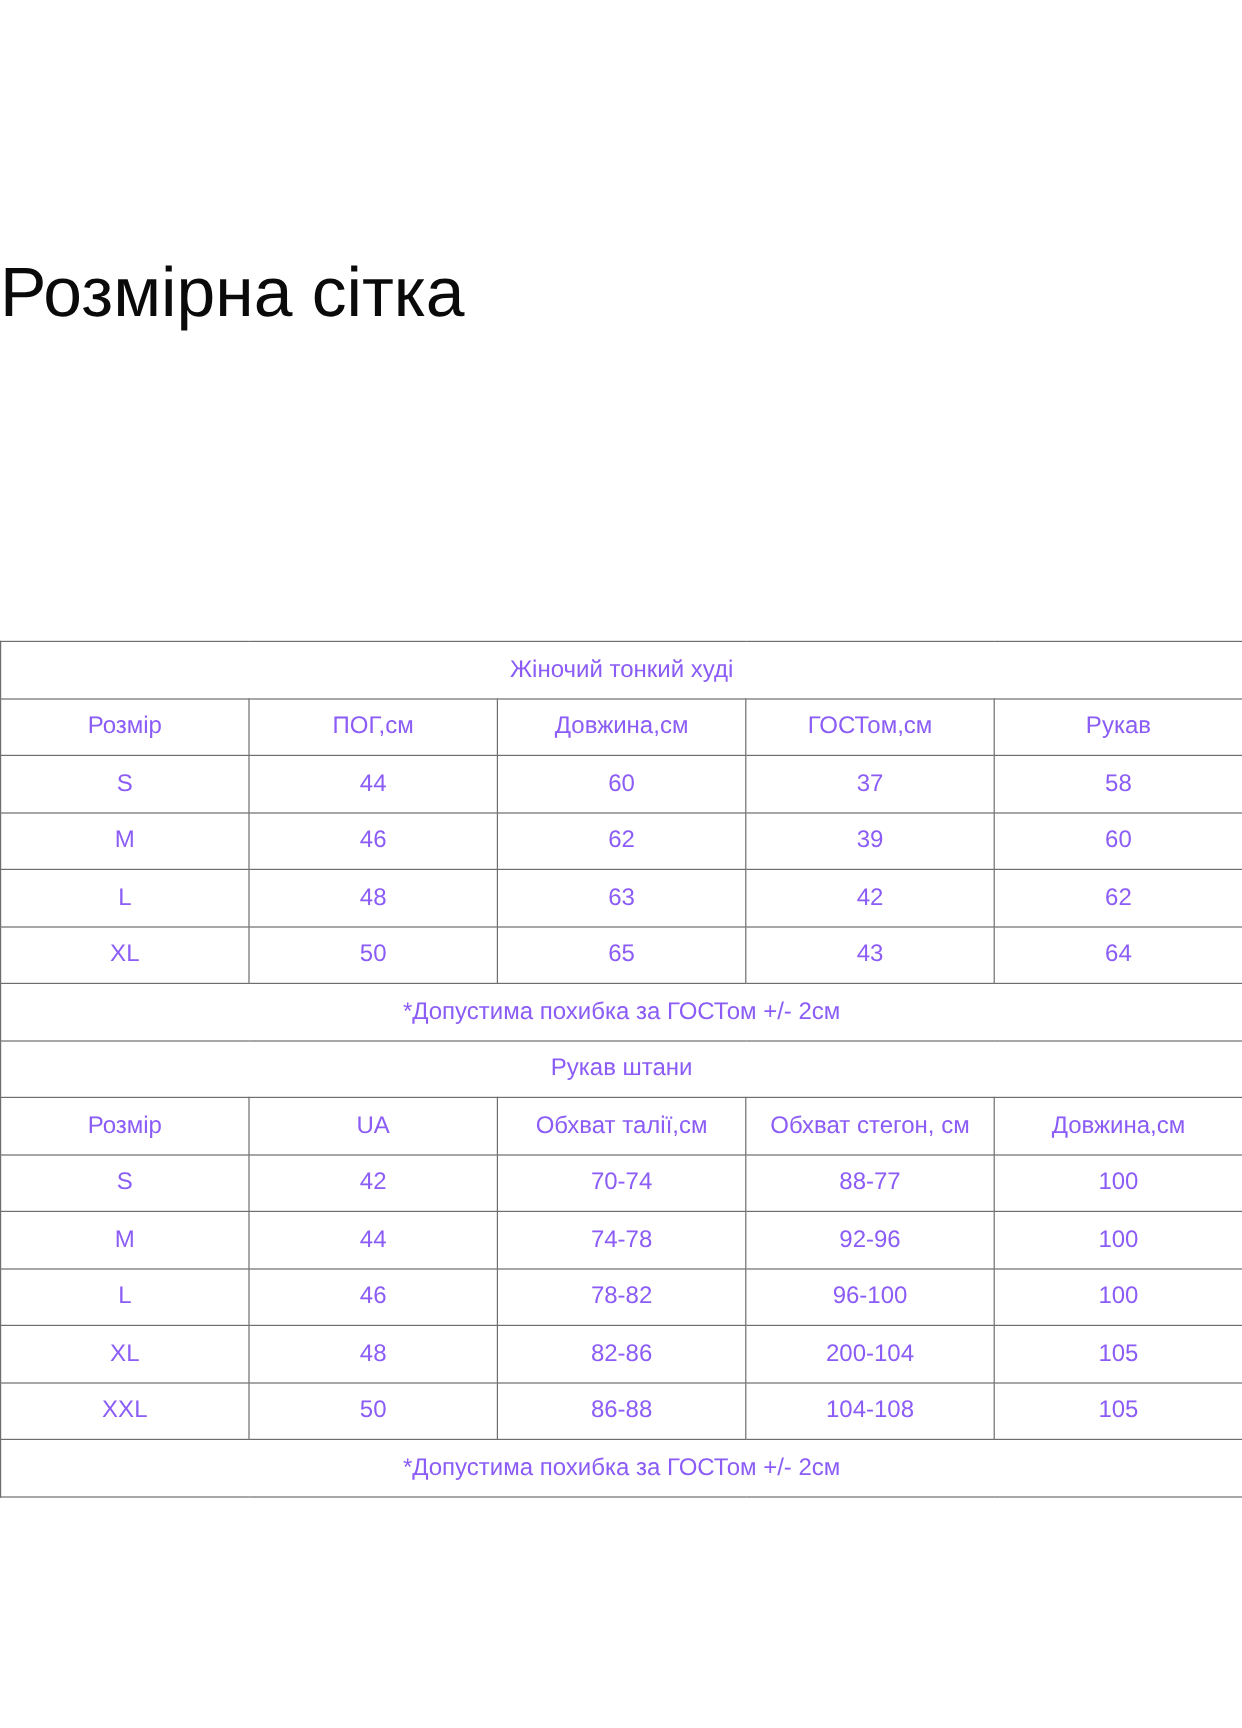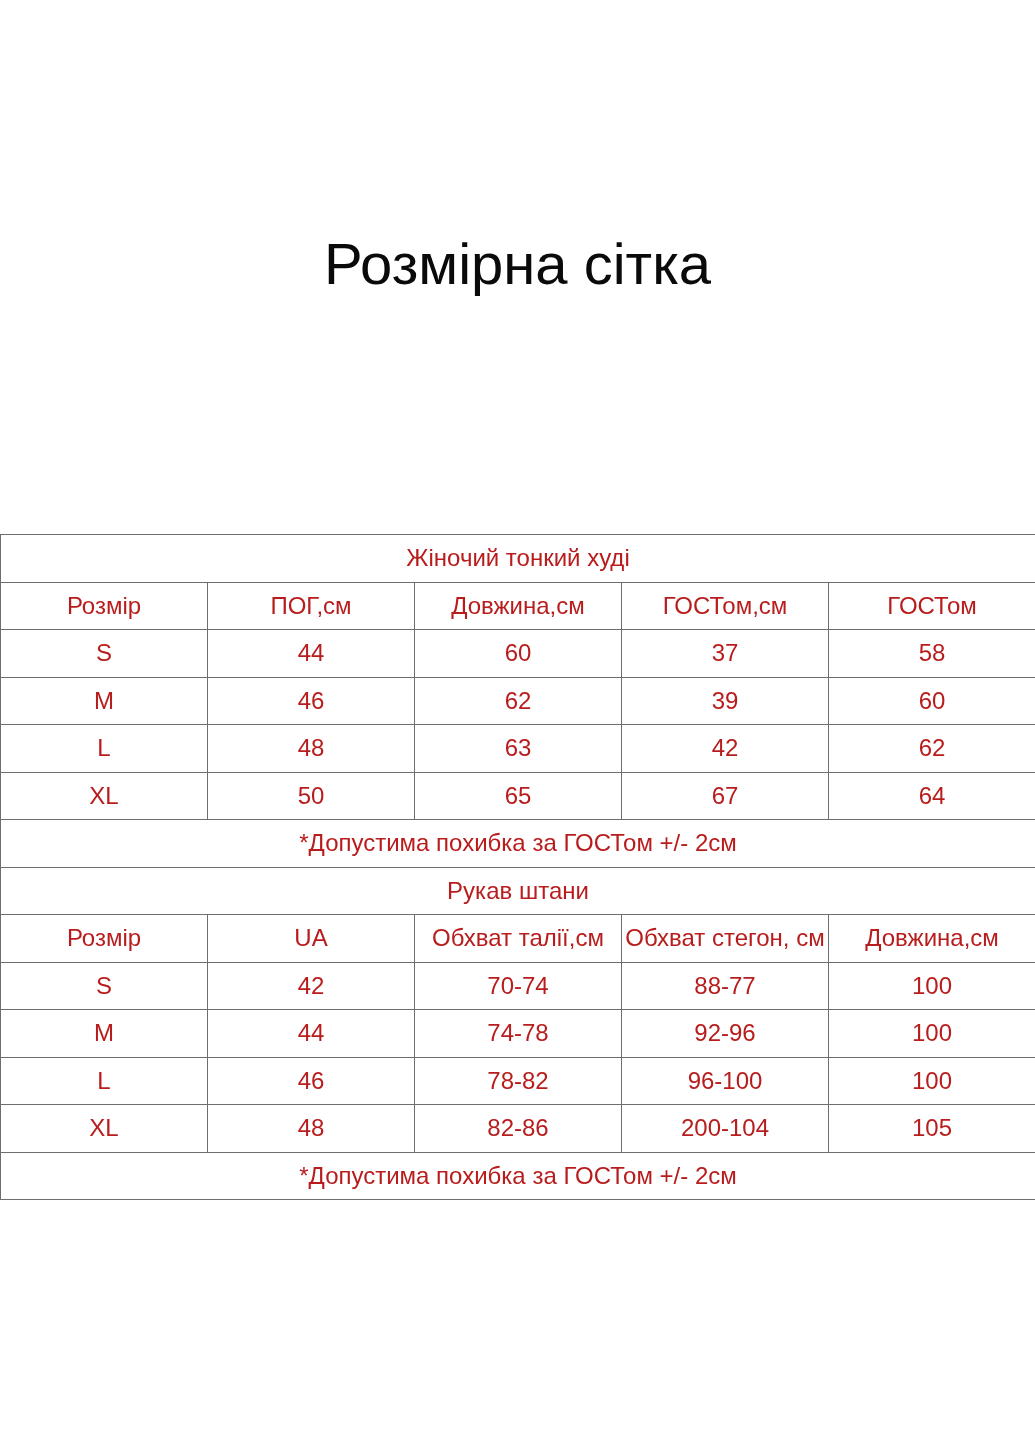--- a/index.html
+++ b/index.html
@@ -10,46 +10,45 @@
     body {
       width: 1035px;
       height: 1440px;
       position: relative;
       font-family: "Liberation Sans", "DejaVu Sans", sans-serif;
       color: #111111;
       overflow: hidden;
     }
     .page-title {
       position: absolute;
-      top: 228px;
+      top: 208px;
       left: 0;
       width: 1035px;
-      text-align: center;
       font-size: 58px;
       font-weight: normal;
       line-height: 72px;
       margin: 0;
       color: #0a0a0a;
     }
     .size-table {
       position: absolute;
       top: 534px;
       left: 0;
       width: 1035px;
       border-collapse: collapse;
       table-layout: fixed;
     }
     .size-table td {
       border: 1px solid #6e6e6e;
       height: 46.5px;
       padding: 0;
       text-align: center;
       vertical-align: middle;
-      font-size: 24px;
-      color: #b91c1c;
+      font-size: 20px;
+      color: #8b5cf6;
       white-space: nowrap;
     }
     .size-table col { width: 207px; }
   </style>
 </head>
 <body>
 
 <h1 class="page-title">Розмірна сітка</h1>
 
 <table class="size-table">
@@ -63,21 +62,21 @@
   <tbody>
 
     <tr>
       <td colspan="5">Жіночий тонкий худі</td>
     </tr>
     <tr>
       <td>Розмір</td>
       <td>ПОГ,см</td>
       <td>Довжина,см</td>
       <td>ГОСТом,см</td>
-      <td>ГОСТом</td>
+      <td>Рукав</td>
     </tr>
     <tr>
       <td>S</td>
       <td>44</td>
       <td>60</td>
       <td>37</td>
       <td>58</td>
     </tr>
     <tr>
       <td>M</td>
@@ -90,21 +89,21 @@
       <td>L</td>
       <td>48</td>
       <td>63</td>
       <td>42</td>
       <td>62</td>
     </tr>
     <tr>
       <td>XL</td>
       <td>50</td>
       <td>65</td>
-      <td>67</td>
+      <td>43</td>
       <td>64</td>
     </tr>
     <tr>
       <td colspan="5">*Допустима похибка за ГОСТом +/- 2см</td>
     </tr>
 
     <tr>
       <td colspan="5">Рукав штани</td>
     </tr>
     <tr>
@@ -136,16 +135,23 @@
       <td>100</td>
     </tr>
     <tr>
       <td>XL</td>
       <td>48</td>
       <td>82-86</td>
       <td>200-104</td>
       <td>105</td>
     </tr>
     <tr>
+      <td>XXL</td>
+      <td>50</td>
+      <td>86-88</td>
+      <td>104-108</td>
+      <td>105</td>
+    </tr>
+    <tr>
       <td colspan="5">*Допустима похибка за ГОСТом +/- 2см</td>
     </tr>
   </tbody>
 </table>
 
 </body></html>

